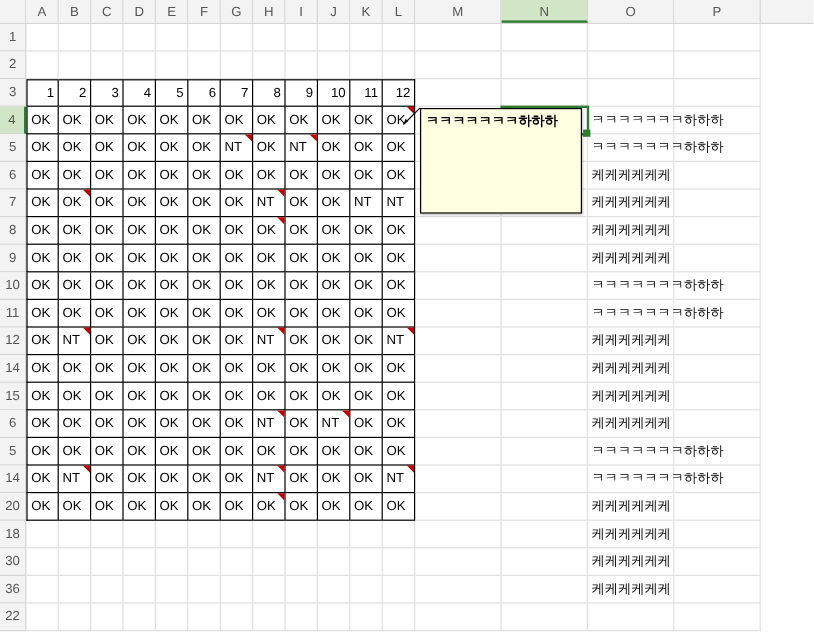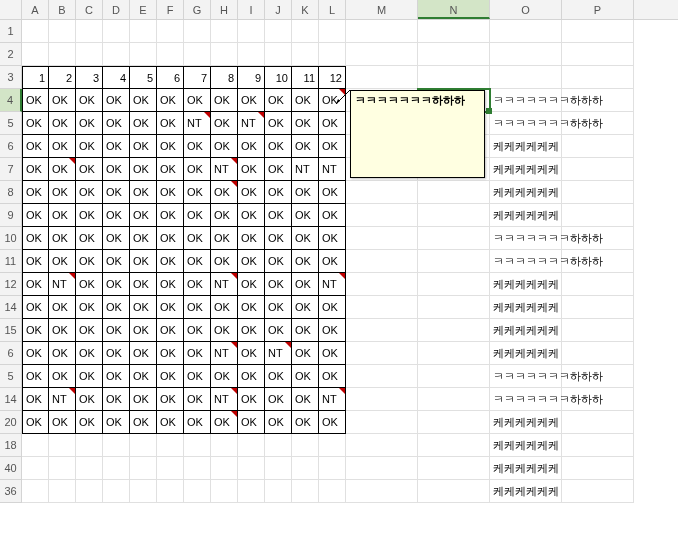--- a/index.html
+++ b/index.html
@@ -504,21 +504,21 @@
         <div class="cell narrow"></div>
         <div class="cell narrow"></div>
         <div class="cell narrow"></div>
         <div class="cell narrow"></div>
         <div class="cell wide"></div>
         <div class="cell wide"></div>
         <div class="cell wide txt ov">케케케케케케</div>
         <div class="cell wide"></div>
       </div>
       <div class="row">
-        <div class="row-h">40</div>
+        <div class="row-h">30</div>
         <div class="cell narrow"></div>
         <div class="cell narrow"></div>
         <div class="cell narrow"></div>
         <div class="cell narrow"></div>
         <div class="cell narrow"></div>
         <div class="cell narrow"></div>
         <div class="cell narrow"></div>
         <div class="cell narrow"></div>
         <div class="cell narrow"></div>
         <div class="cell narrow"></div>
@@ -539,20 +539,39 @@
         <div class="cell narrow"></div>
         <div class="cell narrow"></div>
         <div class="cell narrow"></div>
         <div class="cell narrow"></div>
         <div class="cell narrow"></div>
         <div class="cell narrow"></div>
         <div class="cell narrow"></div>
         <div class="cell wide"></div>
         <div class="cell wide"></div>
         <div class="cell wide txt ov">케케케케케케</div>
+        <div class="cell wide"></div>
+      </div>
+      <div class="row">
+        <div class="row-h">22</div>
+        <div class="cell narrow"></div>
+        <div class="cell narrow"></div>
+        <div class="cell narrow"></div>
+        <div class="cell narrow"></div>
+        <div class="cell narrow"></div>
+        <div class="cell narrow"></div>
+        <div class="cell narrow"></div>
+        <div class="cell narrow"></div>
+        <div class="cell narrow"></div>
+        <div class="cell narrow"></div>
+        <div class="cell narrow"></div>
+        <div class="cell narrow"></div>
+        <div class="cell wide"></div>
+        <div class="cell wide"></div>
+        <div class="cell wide"></div>
         <div class="cell wide"></div>
       </div>
     </div>
 </div>
 
 <svg class="comment-line">
   <line x1="0" y1="14" x2="14" y2="0" stroke="#000" stroke-width="1"></line>
   <polygon points="0,14 4,11 2,9" fill="#000"></polygon>
 </svg>
 <div class="comment-pop">

